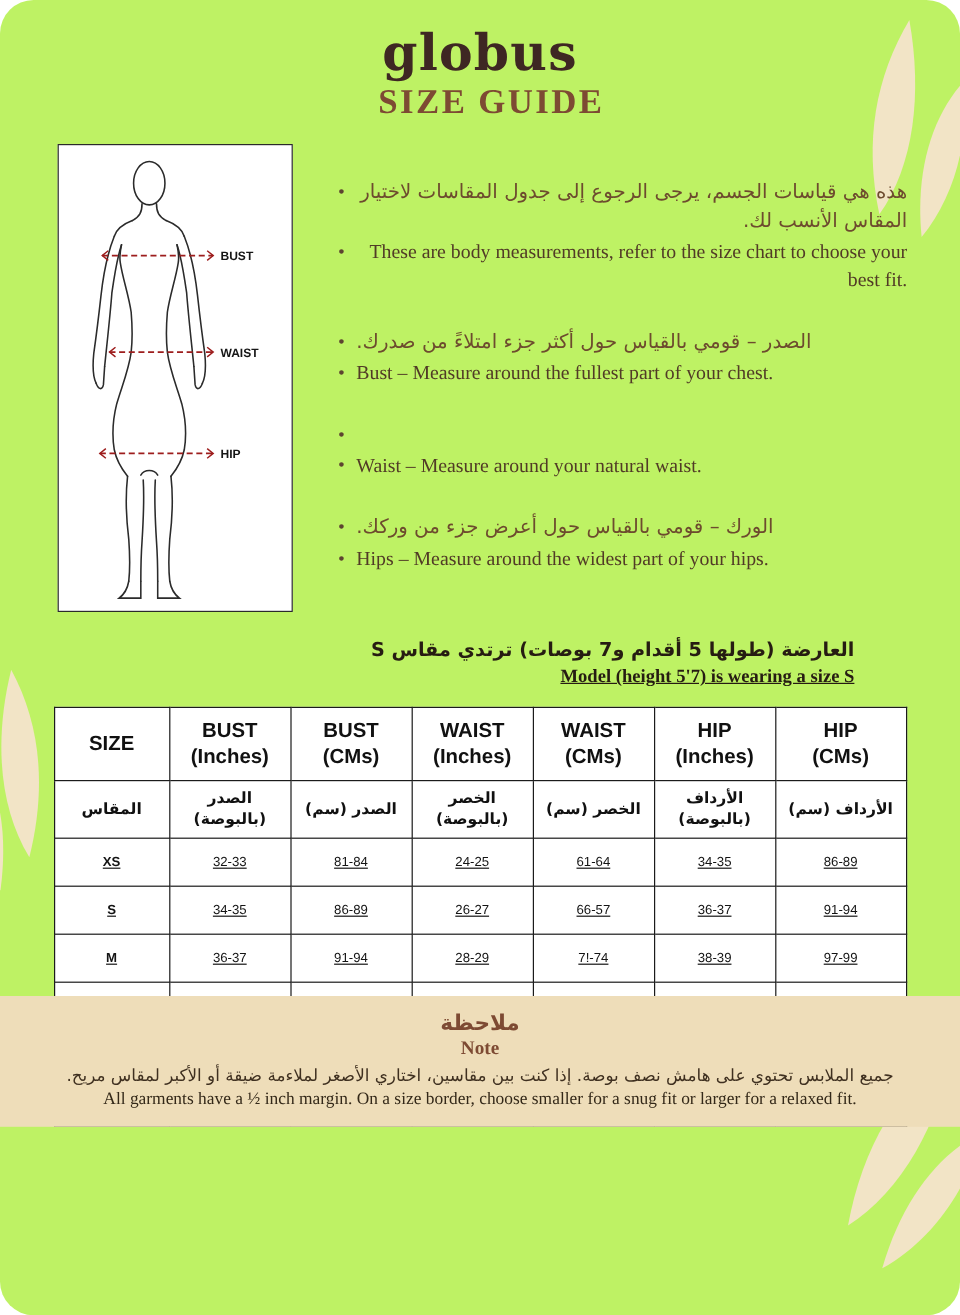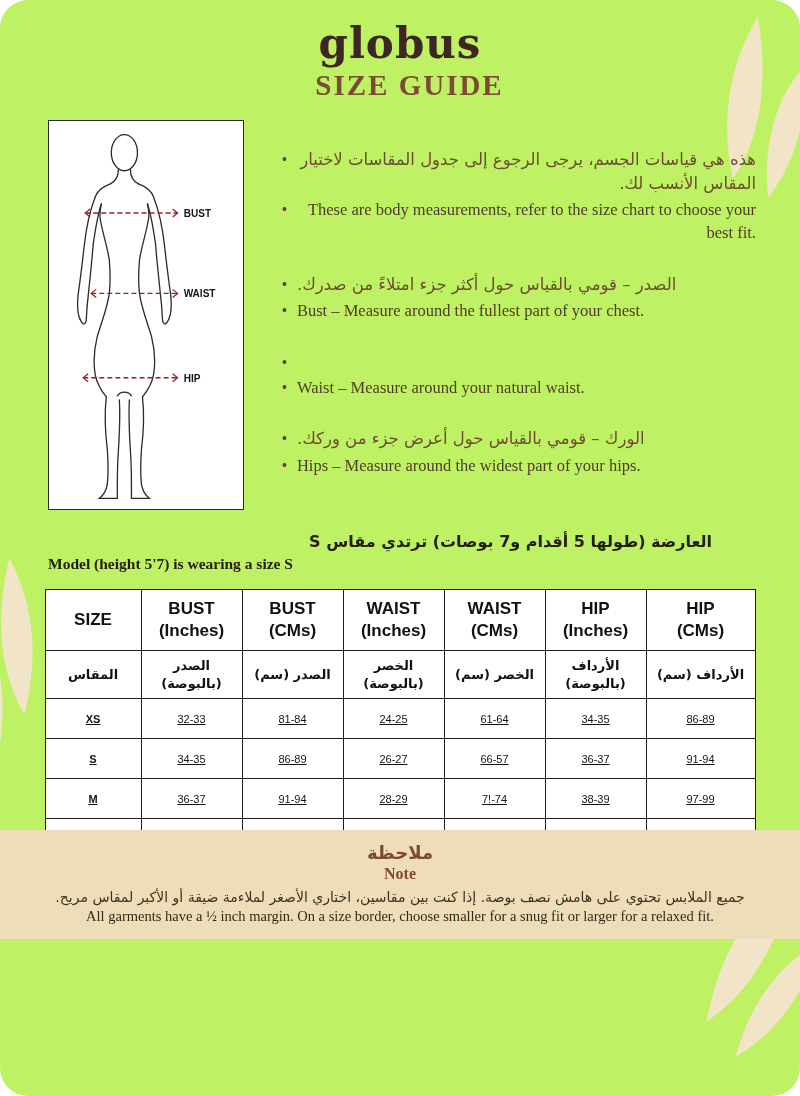--- a/index.html
+++ b/index.html
@@ -23,21 +23,21 @@
 
   .instructions { flex:1; padding-top:28px; }
   .inst-group { margin-bottom:28px; }
   .inst-line { display:flex; gap:10px; line-height:1.42; margin-bottom:3px; }
   .bullet { color:#5d4430; font-size:14px; line-height:1.6; flex:0 0 auto; }
   .inst-ar { font-family:"DejaVu Sans",sans-serif; font-size:16.5px; color:#6d4b2e; direction:rtl; text-align:right; }
   .inst-en { font-family:"Liberation Serif",serif; font-size:16.5px; color:#513b26;text-align:right; }
 
   .model-note { margin:22px 88px 0 48px; color:#261c12; }
   .model-ar { font-family:"DejaVu Sans",sans-serif; font-size:16px; font-weight:700; direction:rtl; text-align:right; }
-  .model-en { font-family:"Liberation Serif",serif; font-size:15.5px; font-weight:700; margin-top:4px; text-align:left; }
+  .model-en { font-family:"Liberation Serif",serif; font-size:15.5px; font-weight:700; margin-top:4px; text-align:right;text-decoration:underline; }
 
   .size-table { border-collapse:collapse; margin:16px auto 0; width:710px; table-layout:fixed; background:#ffffff; }
   .size-table th, .size-table td { border:1.5px solid #1b1b1b; text-align:center; vertical-align:middle; }
   .th-en { font-family:"Liberation Sans",sans-serif; font-weight:700; font-size:17px; color:#111; padding:8px 2px; white-space:pre-line; line-height:1.3; height:60px; }
   .th-ar { font-family:"DejaVu Sans",sans-serif; font-weight:700; font-size:13px; color:#111; padding:5px 2px; white-space:pre-line; line-height:1.35; height:48px; }
   .td-val { font-family:"Liberation Sans",sans-serif; font-size:11px; color:#141414; padding:9px 2px; height:40px;text-decoration:underline; }
   .td-size { font-weight:700; }
 
   .note-band { position:absolute; left:0; right:0; bottom:0; background:#eeddb9; text-align:center; padding:12px 32px 14px; z-index:1; }
   .note-title-ar { font-family:"DejaVu Sans",sans-serif; font-weight:700; font-size:18px; color:#7d4a33; }

